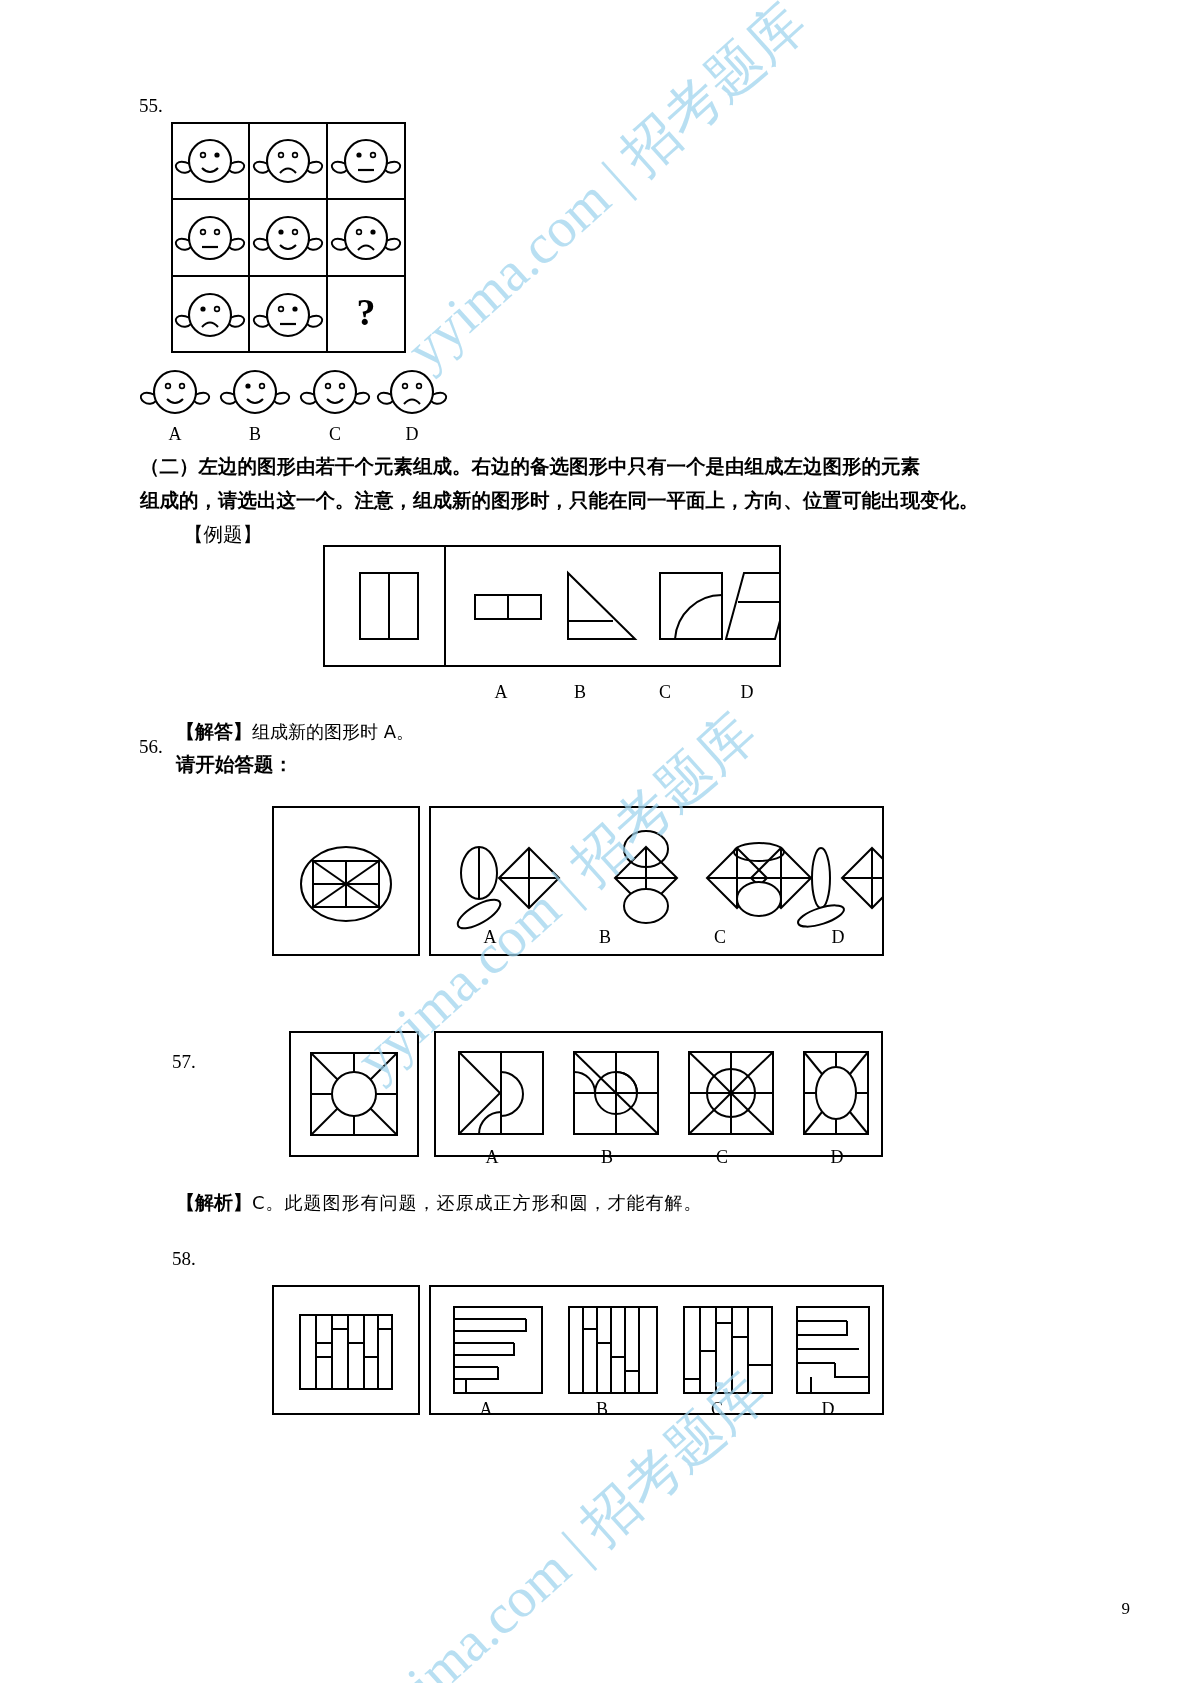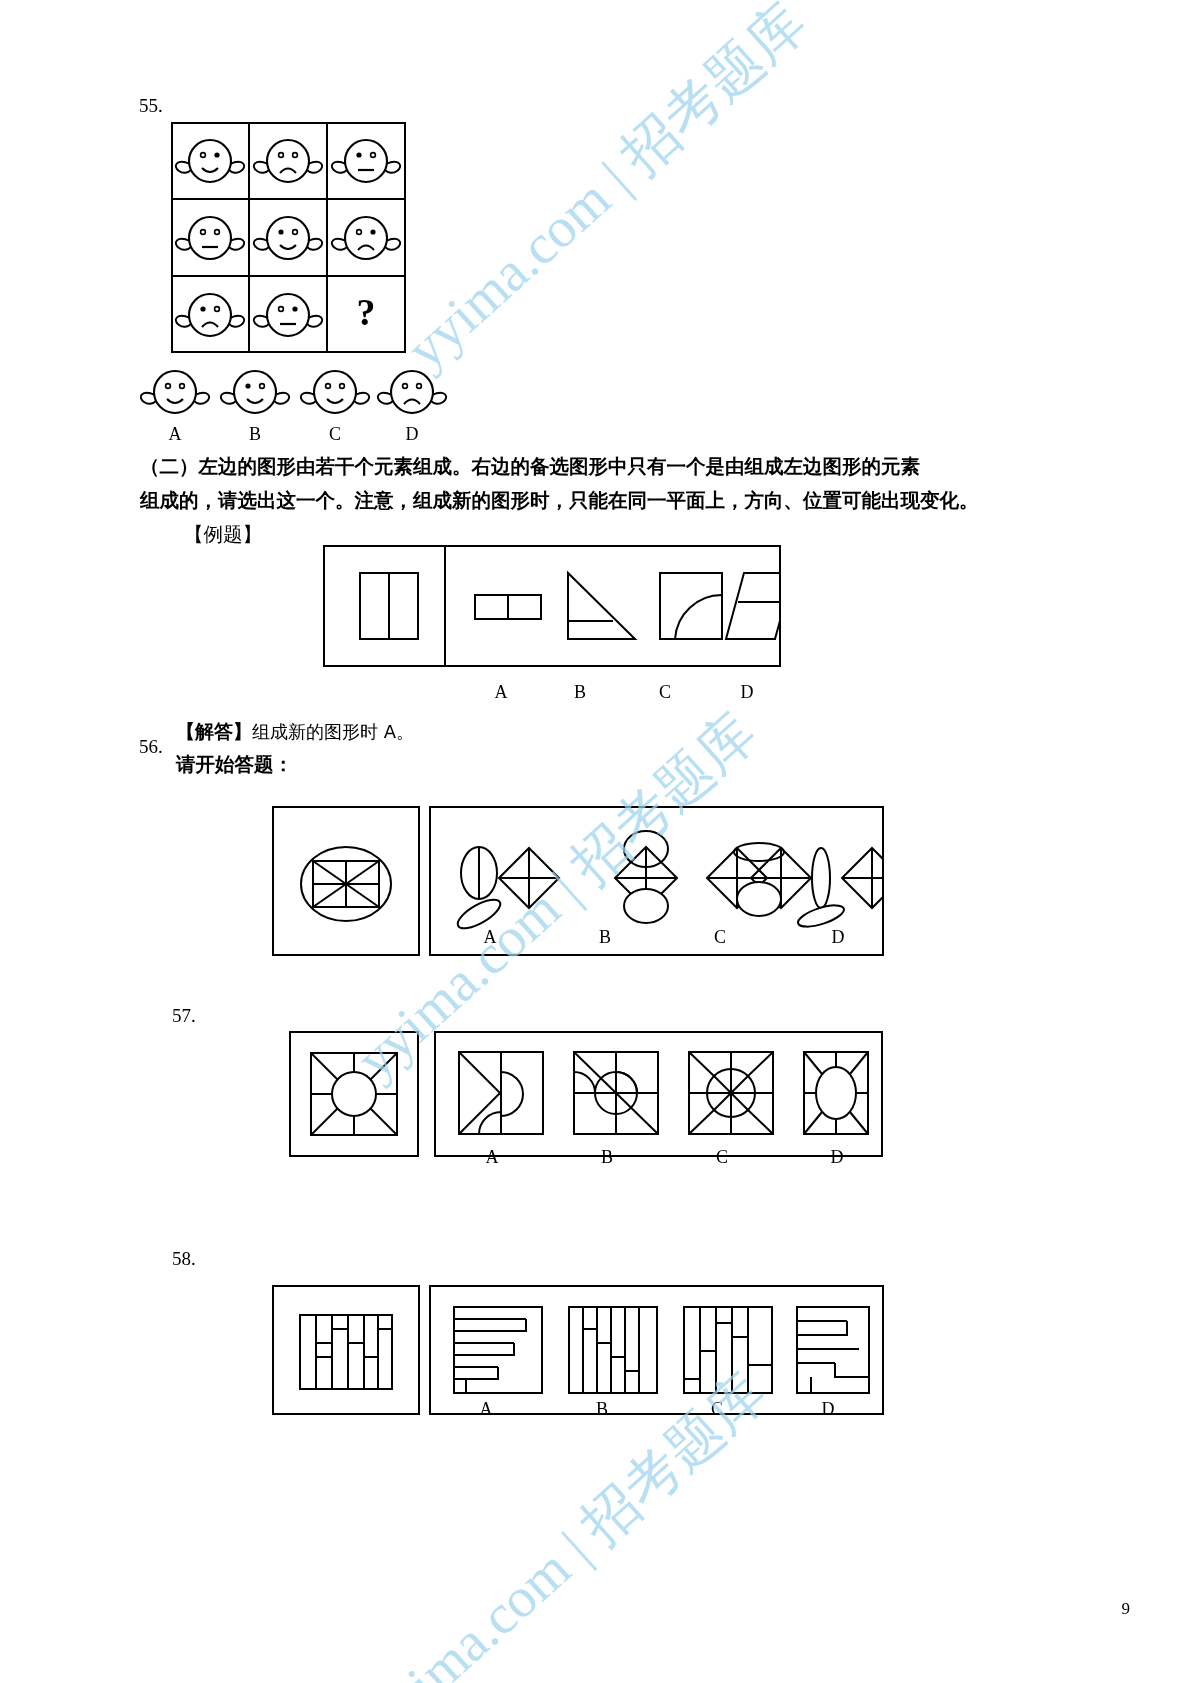--- a/index.html
+++ b/index.html
@@ -318,21 +318,21 @@
         </g>
       </g>
     </svg>
   </div>
 
   <div class="label" style="left:470px;top:927px;width:40px;">A</div>
   <div class="label" style="left:585px;top:927px;width:40px;">B</div>
   <div class="label" style="left:700px;top:927px;width:40px;">C</div>
   <div class="label" style="left:818px;top:927px;width:40px;">D</div>
 
-  <div class="qnum" style="left:172px;top:1005px;">57.</div>
+  <div class="qnum" style="left:172px;top:1051px;">57.</div>
 
   <div class="fig" style="left:289px;top:1031px;">
     <svg width="130" height="126" viewBox="0 0 130 126">
       <rect x="1" y="1" width="128" height="124" fill="none" stroke="#000" stroke-width="2"></rect>
       <rect x="22" y="22" width="86" height="82" fill="none" stroke="#000" stroke-width="2"></rect>
       <line x1="22" y1="22" x2="56" y2="56" stroke="#000" stroke-width="2"></line>
       <line x1="108" y1="22" x2="74" y2="56" stroke="#000" stroke-width="2"></line>
       <line x1="22" y1="104" x2="56" y2="70" stroke="#000" stroke-width="2"></line>
       <line x1="108" y1="104" x2="74" y2="70" stroke="#000" stroke-width="2"></line>
       <circle cx="65" cy="63" r="22" fill="#fff" stroke="#000" stroke-width="2"></circle>
@@ -392,20 +392,23 @@
         <line x1="52" y1="41" x2="64" y2="41" stroke="#000" stroke-width="2"></line>
       </g>
     </svg>
   </div>
 
   <div class="label" style="left:472px;top:1147px;width:40px;">A</div>
   <div class="label" style="left:587px;top:1147px;width:40px;">B</div>
   <div class="label" style="left:702px;top:1147px;width:40px;">C</div>
   <div class="label" style="left:817px;top:1147px;width:40px;">D</div>
 
+  <div style="position:absolute;left:176px;top:1190px;white-space:nowrap;">
+    <span class="cn bold" style="font-size:19px;">【解析】</span><span class="cn" style="font-size:18px;font-weight:normal;letter-spacing:1px;">C。此题图形有问题，还原成正方形和圆，才能有解。</span>
+  </div>
 
   <div class="qnum" style="left:172px;top:1248px;">58.</div>
 
   <div class="fig" style="left:272px;top:1285px;">
     <svg width="148" height="130" viewBox="0 0 148 130">
       <rect x="1" y="1" width="146" height="128" fill="none" stroke="#000" stroke-width="2"></rect>
 
       <g stroke="#000" stroke-width="2" fill="none">
         <rect x="28" y="30" width="92" height="74"></rect>
         <line x1="44" y1="30" x2="44" y2="104"></line>

